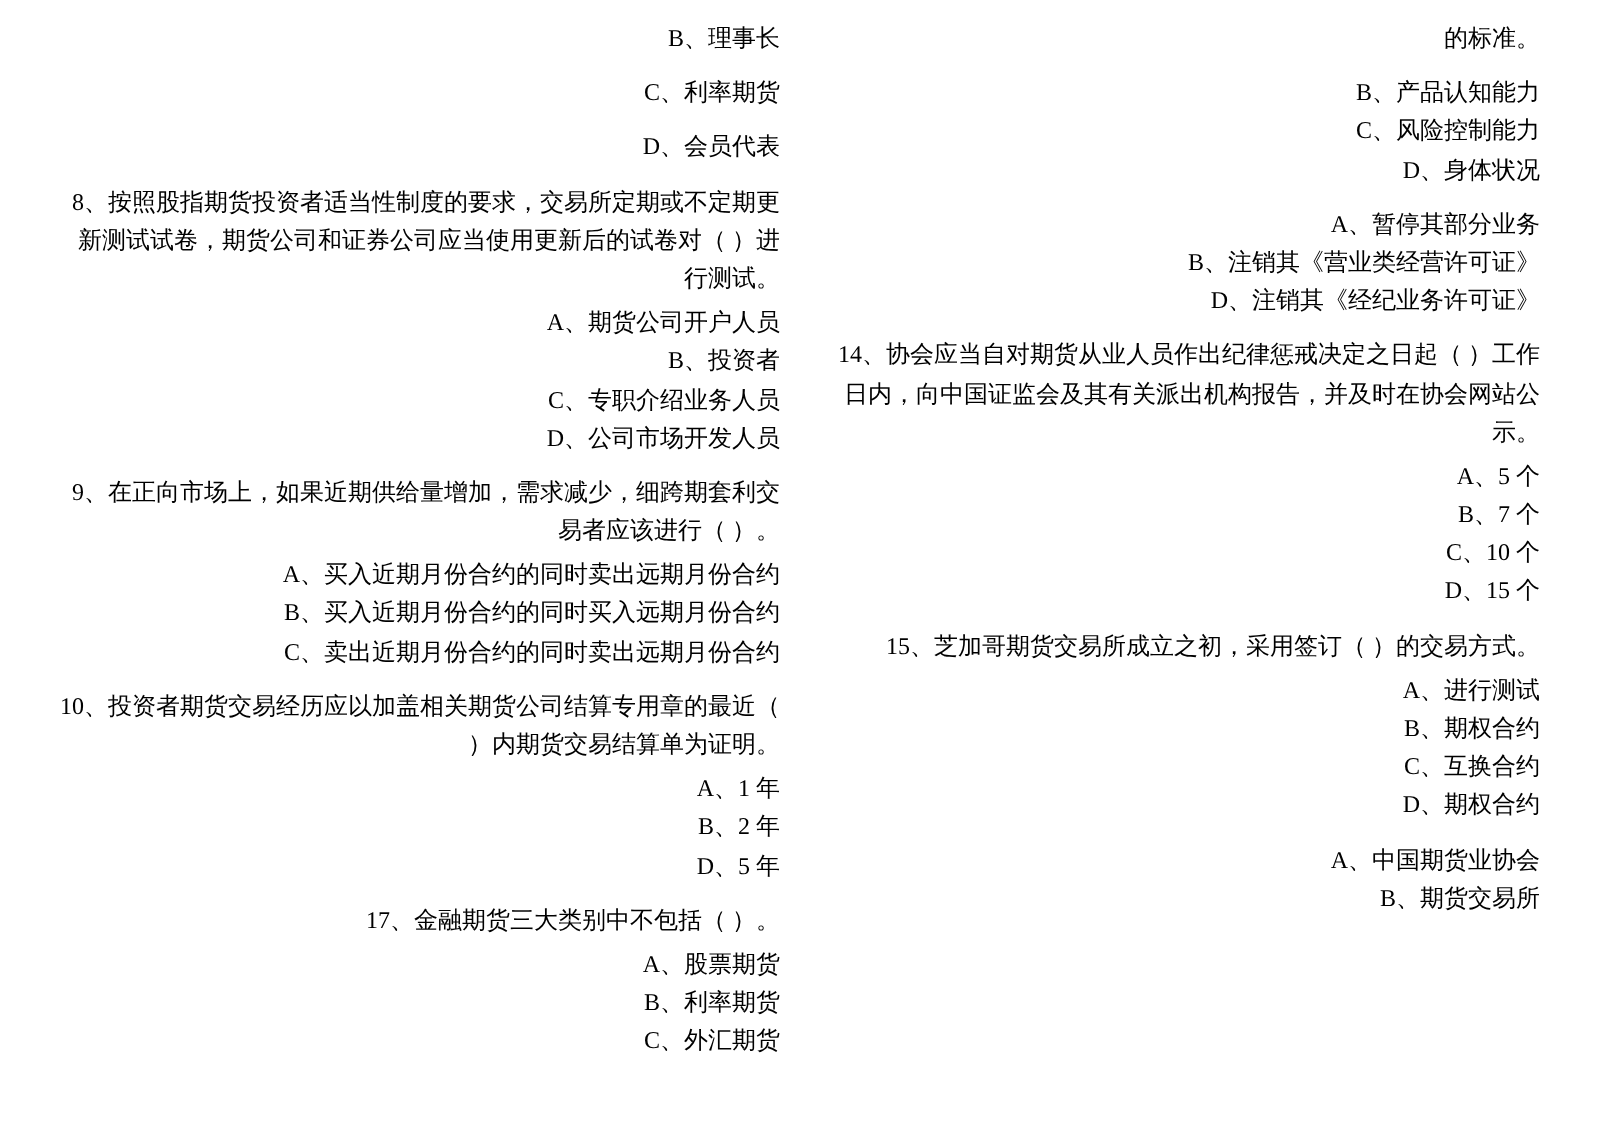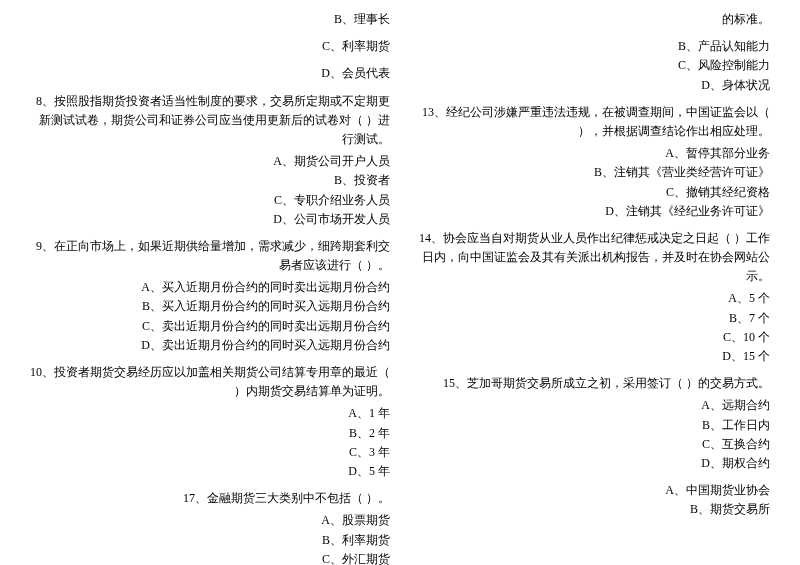--- a/index.html
+++ b/index.html
@@ -74,28 +74,26 @@
         <div class="option">B、投资者</div>
         <div class="option">C、专职介绍业务人员</div>
         <div class="option">D、公司市场开发人员</div>
       </div>
 
       <div class="question-block">
         <div class="question-text">9、在正向市场上，如果近期供给量增加，需求减少，细跨期套利交易者应该进行（    ）。</div>
         <div class="option">A、买入近期月份合约的同时卖出远期月份合约</div>
         <div class="option">B、买入近期月份合约的同时买入远期月份合约</div>
         <div class="option">C、卖出近期月份合约的同时卖出远期月份合约</div>
-        <div class="option">D、卖出近期月份合约的同时买入远期月份合约</div>
       </div>
 
       <div class="question-block">
         <div class="question-text">10、投资者期货交易经历应以加盖相关期货公司结算专用章的最近（    ）内期货交易结算单为证明。</div>
         <div class="option">A、1 年</div>
         <div class="option">B、2 年</div>
-        <div class="option">C、3 年</div>
         <div class="option">D、5 年</div>
       </div>
 
       <div class="question-block">
         <div class="question-text">17、金融期货三大类别中不包括（    ）。</div>
         <div class="option">A、股票期货</div>
         <div class="option">B、利率期货</div>
         <div class="option">C、外汇期货</div>
 
       </div>
@@ -108,39 +106,37 @@
         <div class="std-line">的标准。</div>
       </div>
 
       <div class="question-block">
         <div class="option">B、产品认知能力</div>
         <div class="option">C、风险控制能力</div>
         <div class="option">D、身体状况</div>
       </div>
 
       <div class="question-block">
-        <div class="question-text">13、经纪公司涉嫌严重违法违规，在被调查期间，中国证监会以（    ），并根据调查结论作出相应处理。</div>
         <div class="option">A、暂停其部分业务</div>
         <div class="option">B、注销其《营业类经营许可证》</div>
-        <div class="option">C、撤销其经纪资格</div>
         <div class="option">D、注销其《经纪业务许可证》</div>
       </div>
 
       <div class="question-block">
         <div class="question-text">14、协会应当自对期货从业人员作出纪律惩戒决定之日起（    ）工作日内，向中国证监会及其有关派出机构报告，并及时在协会网站公示。</div>
         <div class="option">A、5 个</div>
         <div class="option">B、7 个</div>
         <div class="option">C、10 个</div>
         <div class="option">D、15 个</div>
       </div>
 
       <div class="question-block">
         <div class="question-text">15、芝加哥期货交易所成立之初，采用签订（    ）的交易方式。</div>
-        <div class="option">A、远期合约</div>
-        <div class="option">B、工作日内</div>
+        <div class="option">A、进行测试</div>
+        <div class="option">B、期权合约</div>
         <div class="option">C、互换合约</div>
         <div class="option">D、期权合约</div>
       </div>
 
       <div class="question-block">
         <div class="option">A、中国期货业协会</div>
         <div class="option">B、期货交易所</div>
 
       </div>
 

